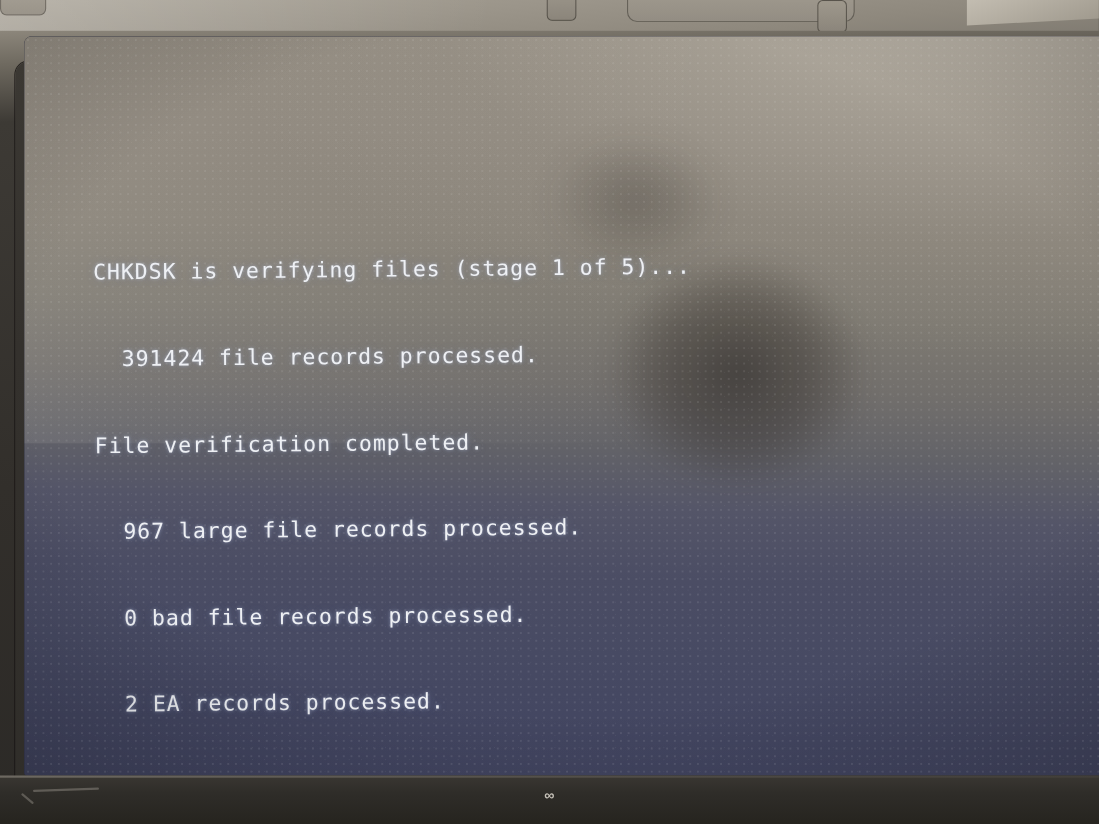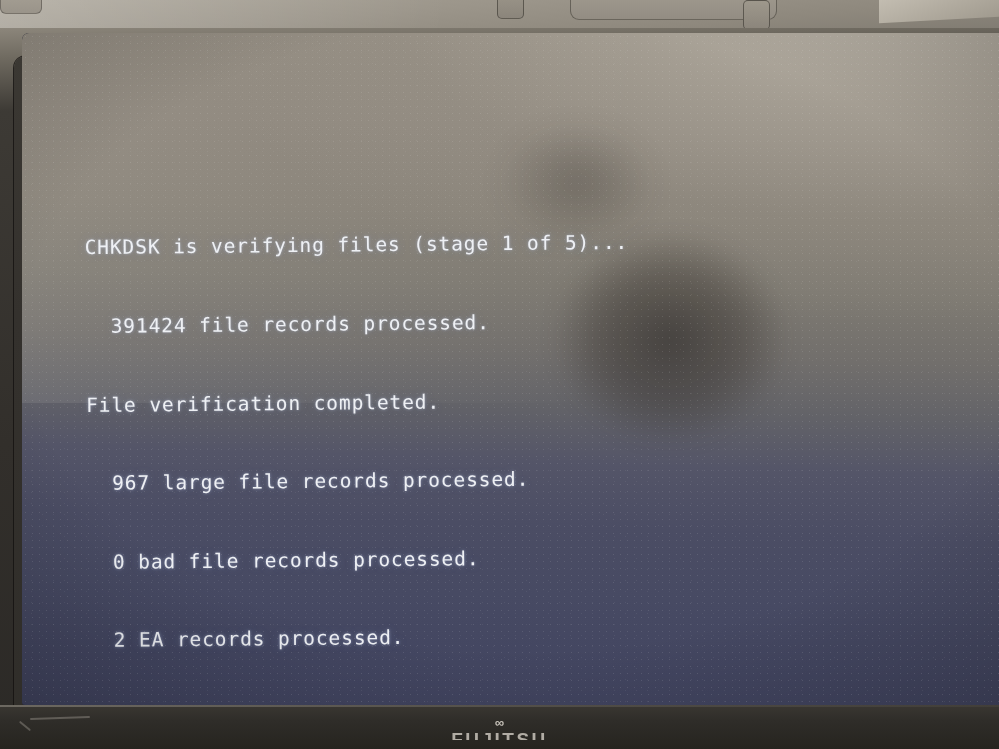--- a/index.html
+++ b/index.html
@@ -167,16 +167,15 @@
     <div class="noise"></div>
   </div>
 
   <div class="botbezel">
     <div class="hl"></div>
     <div class="scratch" style="left:30px;top:12px;width:60px;height:2px;transform:rotate(-2deg);"></div>
     <div class="scratch" style="left:18px;top:20px;width:14px;height:2px;transform:rotate(40deg);"></div>
   </div>
   <div class="brand">
     <span class="mark">∞</span>
-    <span class="word">FUJITSU</span>
   </div>
 
 </div>
 
 </body></html>

